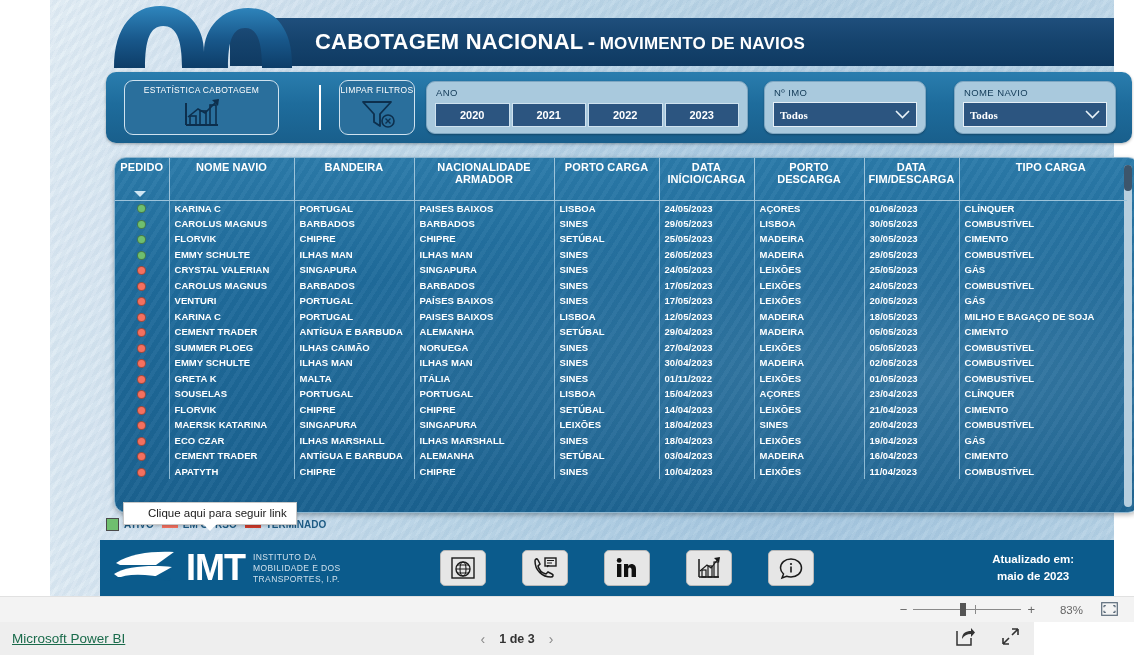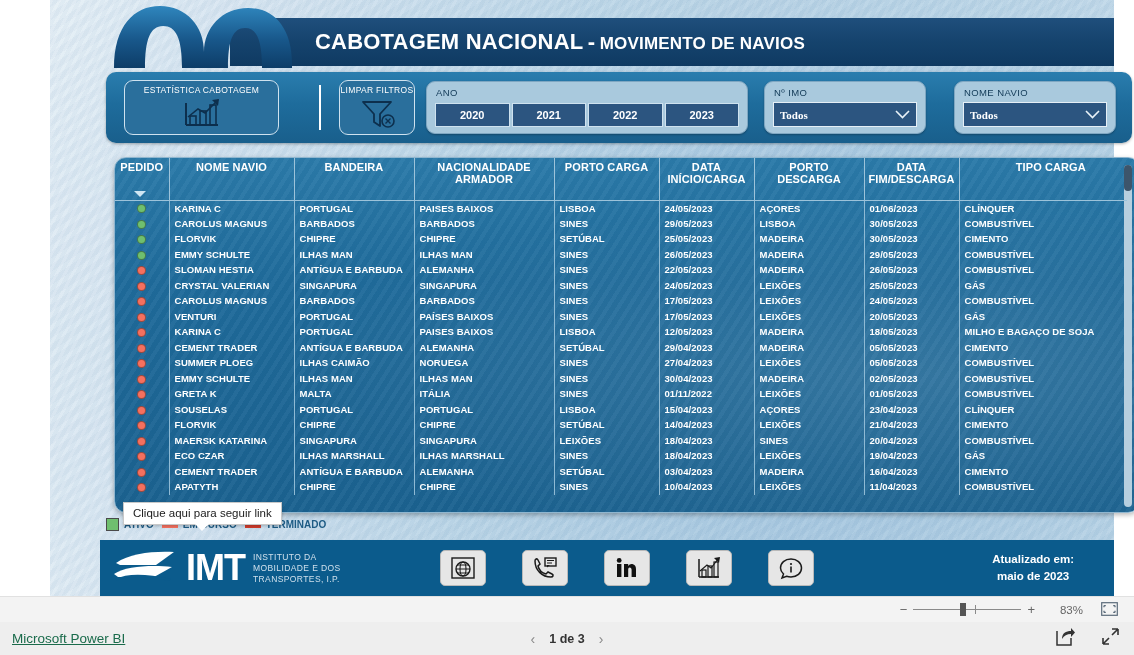--- a/index.html
+++ b/index.html
@@ -232,21 +232,21 @@
   .legend .bar {
     width: 16px; height: 6px; display:inline-block;
   }
 
   
   .tooltip {
     position: absolute; left: 73px; top: 502px;
     background: #ffffff;
     border: 1px solid #c8c8c8;
     box-shadow: 0 1px 3px rgba(0,0,0,.22);
-    padding: 4px 9px 5px 9px;
+    padding: 4px 9px 5px 24px;
     font-size: 11.5px;
     color: #1a1a1a;
     z-index: 20;
     white-space: nowrap;
   }
   .tooltip::after {
     content:"";
     position:absolute; left: 50%; margin-left:-7px; bottom:-7px;
     width:0;height:0;
     border-left:7px solid transparent;
@@ -315,21 +315,21 @@
   .zm-tick {
     position: absolute; left: 62px; top: -4px;
     width: 1px; height: 9px; background: #8a8a8a;
   }
   .zm-plus { margin-left: 6px; margin-right: 14px; font-size: 13px; }
   .zm-pct { width: 34px; text-align: right; }
   .zm-fit { margin-left: 18px; margin-right: 16px; }
 
   .pbi-bottombar {
     position: absolute; left: 0; top: 622px;
-    width: 1134px; height: 33px;
+    width: 1034px; height: 33px;
     background: #eeeeee;
     display: flex; align-items: center; text-align: center;
   }
   .pbi-brand {
     margin-left: 12px;
     color: #1a6b4b;
     font-size: 13.5px;
     text-decoration: underline;
     cursor: pointer;
   }
@@ -499,31 +499,20 @@
               <td>ILHAS MAN</td>
               <td>ILHAS MAN</td>
               <td>SINES</td>
               <td>26/05/2023</td>
               <td>MADEIRA</td>
               <td>29/05/2023</td>
               <td>COMBUSTÍVEL</td>
             </tr>
             <tr>
               <td class="pedido"><span class="dot" style="background: rgb(244, 112, 95);"></span></td>
-              <td>SLOMAN HESTIA</td>
-              <td>ANTÍGUA E BARBUDA</td>
-              <td>ALEMANHA</td>
-              <td>SINES</td>
-              <td>22/05/2023</td>
-              <td>MADEIRA</td>
-              <td>26/05/2023</td>
-              <td>COMBUSTÍVEL</td>
-            </tr>
-            <tr>
-              <td class="pedido"><span class="dot" style="background: rgb(244, 112, 95);"></span></td>
               <td>CRYSTAL VALERIAN</td>
               <td>SINGAPURA</td>
               <td>SINGAPURA</td>
               <td>SINES</td>
               <td>24/05/2023</td>
               <td>LEIXÕES</td>
               <td>25/05/2023</td>
               <td>GÁS</td>
             </tr>
             <tr>

